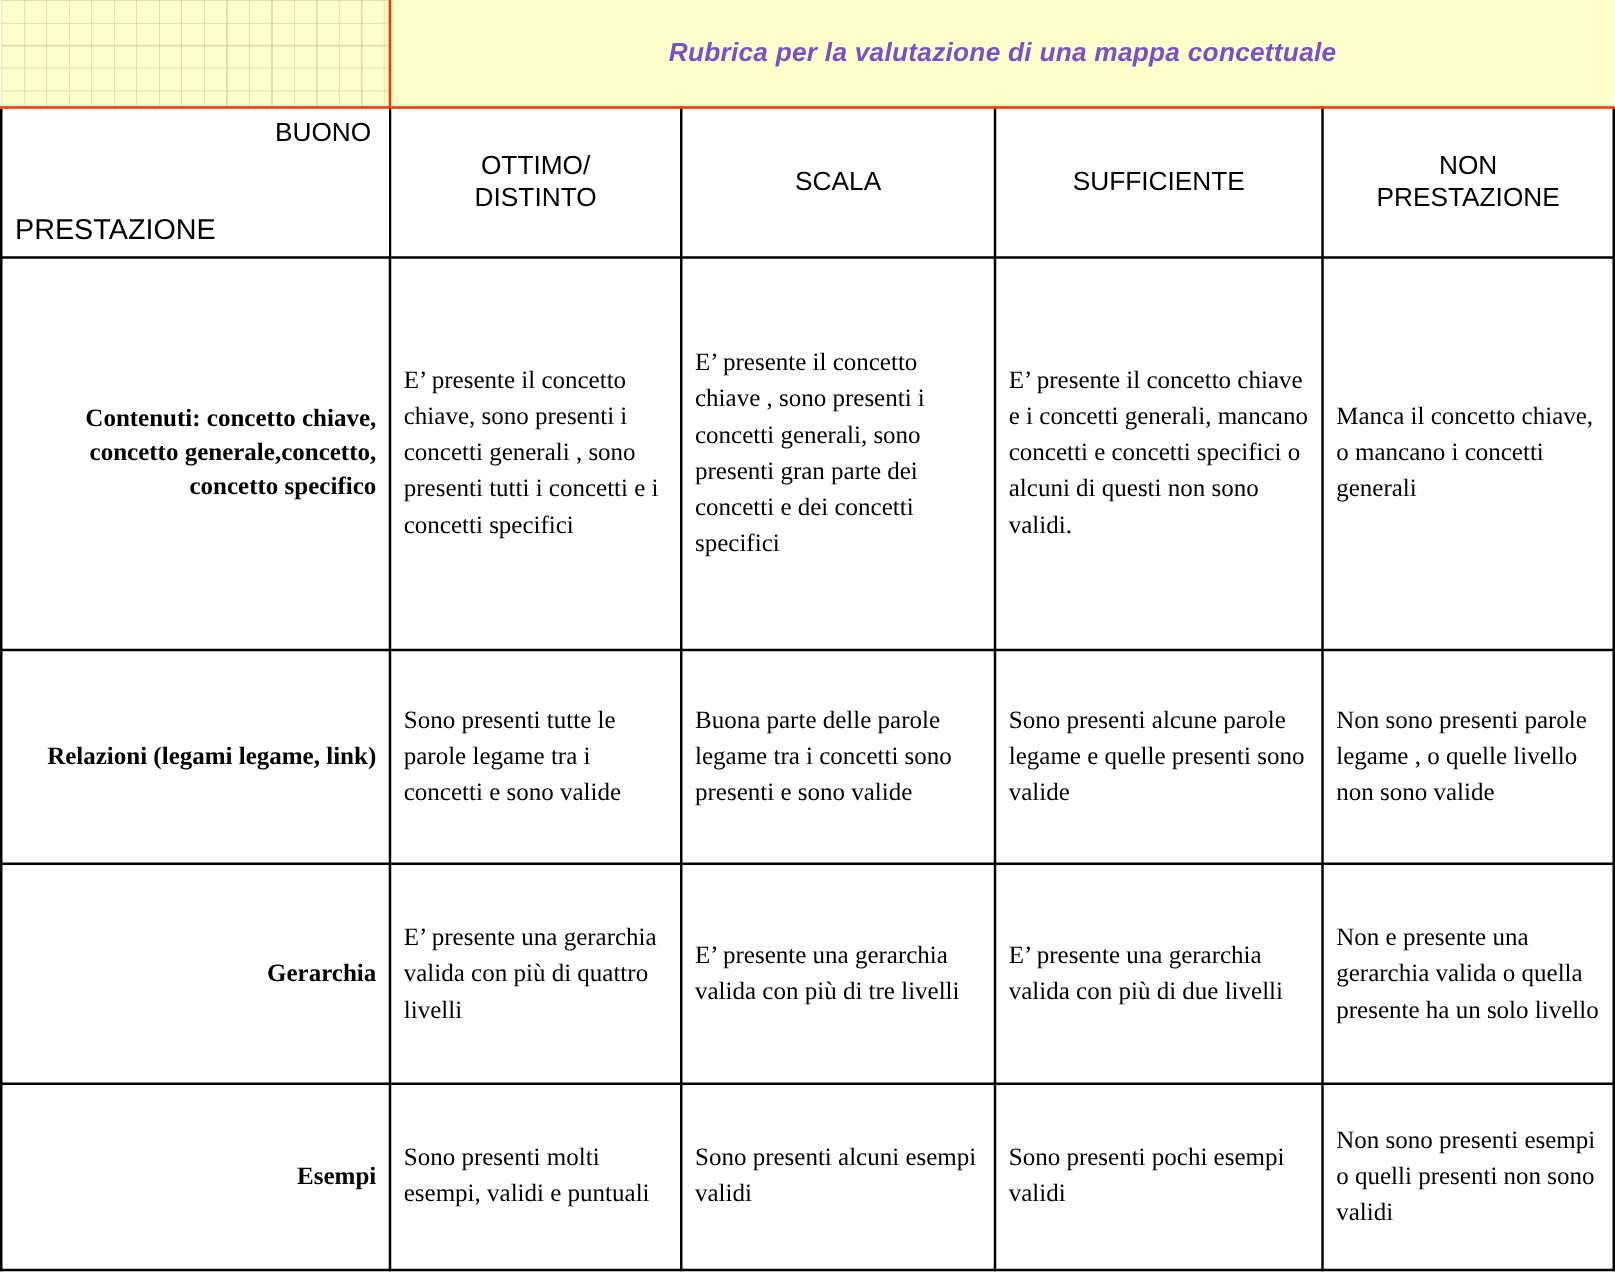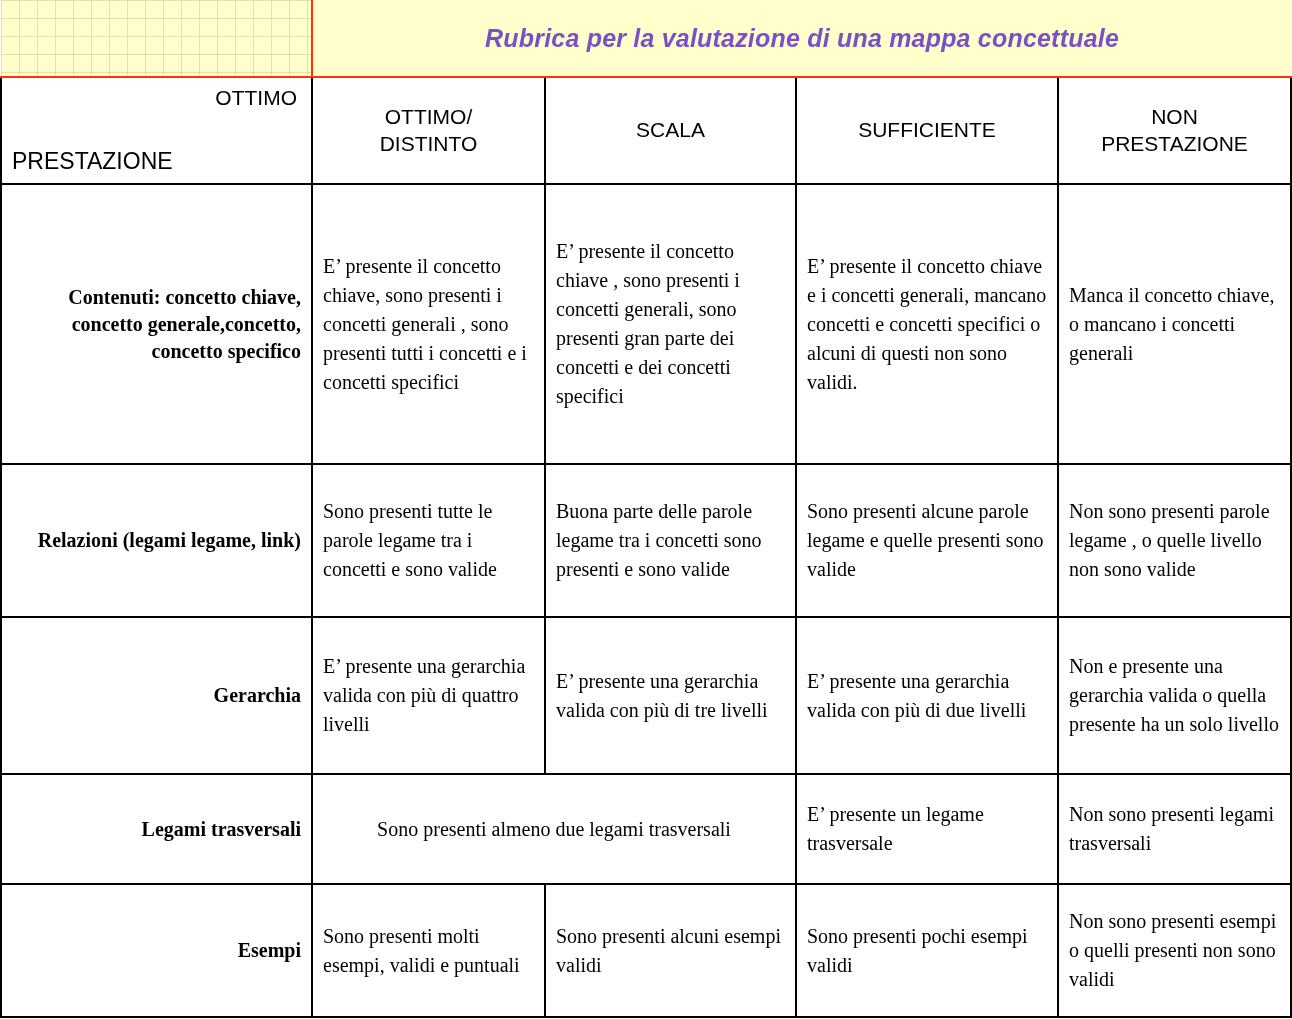--- a/index.html
+++ b/index.html
@@ -49,21 +49,21 @@
     border-right: none !important;
     border-bottom: 2px solid #ff3300 !important;
     border-left: 2px solid #ff3300 !important;
     text-align: center;
     vertical-align: middle;
   }
   .title-text {
     color: #7b4fc9;
     font-weight: bold;
     font-style: italic;
-    font-size: 25px;
+    font-size: 21px;
     letter-spacing: 0.2px;
     font-family: "Liberation Sans", sans-serif;
   }
   
   .axis-cell {
     position: relative;
     background: #ffffff;
     padding: 0;
   }
   .axis-scale {
@@ -127,21 +127,21 @@
     <tbody>
       <tr style="height:77px">
         <td class="corner-blank"></td>
         <td class="title-cell" colspan="4">
           <span class="title-text">Rubrica per la valutazione di una mappa concettuale</span>
         </td>
       </tr>
 
       <tr style="height:107px">
         <td class="axis-cell">
-          <span class="axis-scale">OTTIMO</span>
+          <span class="axis-scale">BUONO</span>
           <span class="axis-prestazione">PRESTAZIONE</span>
         </td>
         <td class="col-head" style="white-space:pre-line">OTTIMO/
 DISTINTO</td>
         <td class="col-head" style="white-space:pre-line">SCALA</td>
         <td class="col-head" style="white-space:pre-line">SUFFICIENTE</td>
         <td class="col-head" style="white-space:pre-line">NON
 PRESTAZIONE</td>
       </tr>
 
@@ -162,26 +162,20 @@
       </tr>
 
       <tr style="height:157px">
         <td class="row-label">Gerarchia</td>
         <td class="body-cell">E’ presente una gerarchia valida con più di quattro livelli</td>
         <td class="body-cell">E’ presente una gerarchia valida con più di tre livelli</td>
         <td class="body-cell">E’ presente una gerarchia valida con più di due livelli</td>
         <td class="body-cell">Non e presente una gerarchia valida o quella presente ha un solo livello</td>
       </tr>
 
-      <tr style="height:110px">
-        <td class="row-label">Legami trasversali</td>
-        <td class="body-cell center-span" colspan="2" style="text-align:center">Sono presenti almeno due legami trasversali</td>
-        <td class="body-cell">E’ presente un legame trasversale</td>
-        <td class="body-cell">Non sono presenti legami trasversali</td>
-      </tr>
 
       <tr style="height:133px">
         <td class="row-label">Esempi</td>
         <td class="body-cell">Sono presenti molti esempi, validi e puntuali</td>
         <td class="body-cell">Sono presenti alcuni esempi validi</td>
         <td class="body-cell">Sono presenti pochi esempi validi</td>
         <td class="body-cell">Non sono presenti esempi o quelli presenti non sono validi</td>
       </tr>
     </tbody>
   </table>

